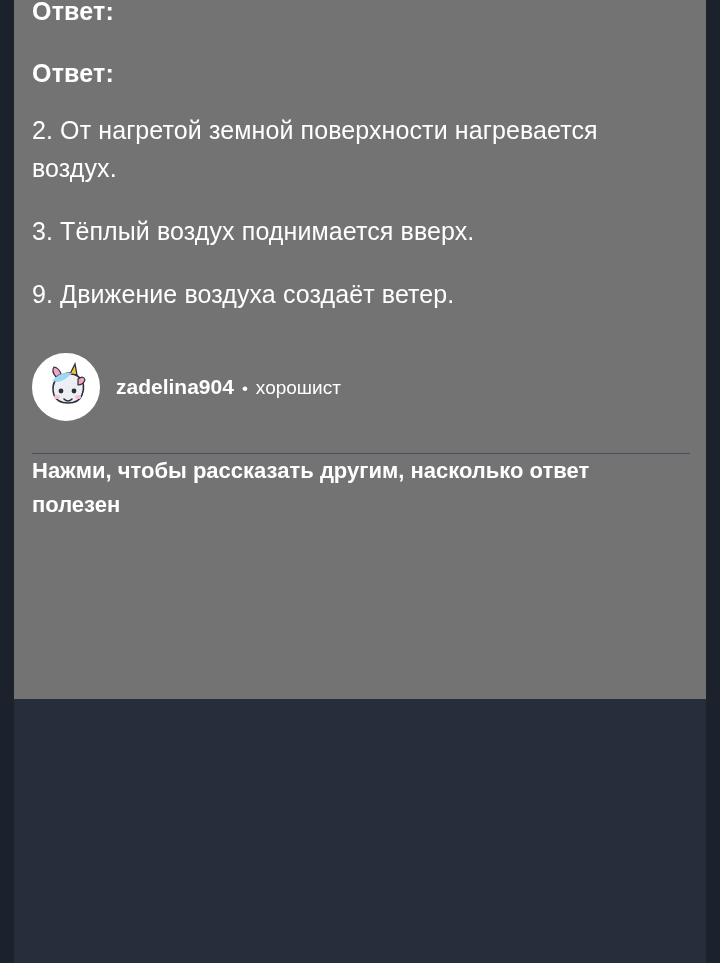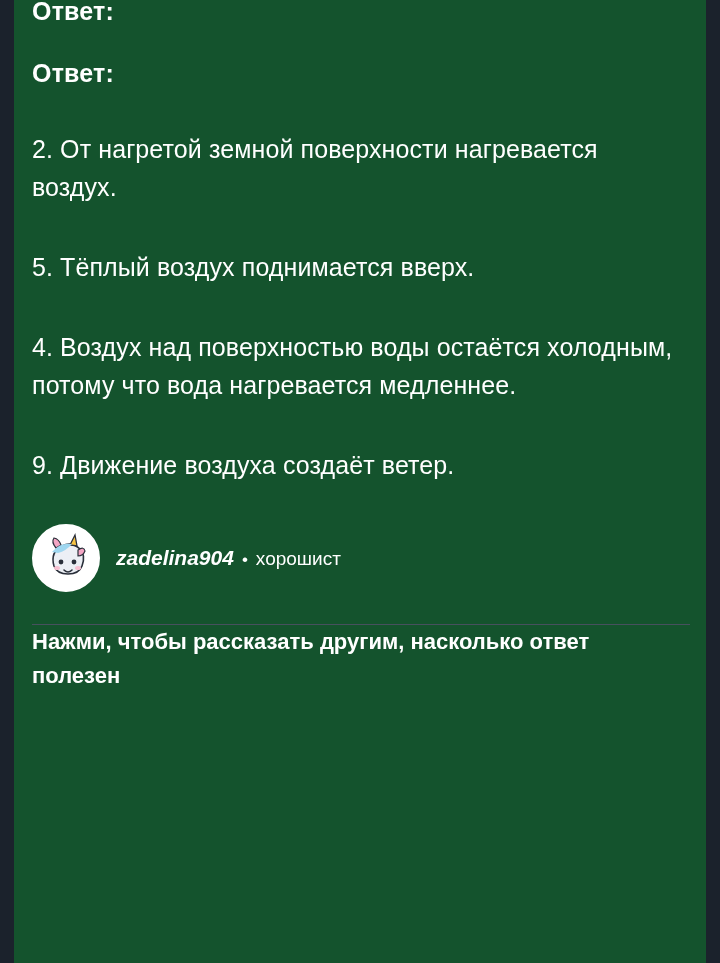--- a/index.html
+++ b/index.html
@@ -12,22 +12,22 @@
     background: #262e3b;
     font-family: "Liberation Sans", sans-serif;
     overflow: hidden;
     position: relative;
   }
   .page {
     position: absolute;
     top: 0;
     left: 0;
     width: 720px;
-    height: 963px;
-    background: #14532d;
+    height: 699px;
+    background: #737373;
     box-sizing: border-box;
   }
   .left-rail {
     position: absolute;
     left: 0;
     top: 0;
     width: 14px;
     height: 963px;
     background: #1b222c;
   }
@@ -57,21 +57,21 @@
   .heading-1 {
     margin-top: -4px;
   }
   .heading-2 {
     margin-top: 32px;
   }
   .para {
     color: #ffffff;
     font-size: 25px;
     line-height: 38px;
-    margin-top: 42px;
+    margin-top: 23px;
     letter-spacing: 0.1px;
     max-width: 650px;
   }
   .para.first {
     margin-top: 28px;
   }
   .author-row {
     display: flex;
     align-items: center;
     margin-top: 40px;
@@ -94,21 +94,20 @@
   }
   .author-meta {
     margin-left: 16px;
     font-size: 21px;
     color: #ffffff;
     display: flex;
     align-items: baseline;
   }
   .author-name {
     font-weight: bold;
-    font-style: italic;
     color: #ffffff;
     font-size: 21px;
   }
   .dot-sep {
     margin: 0 8px;
     color: #ffffff;
     font-size: 17px;
   }
   .rank {
     color: #ffffff;
@@ -138,23 +137,22 @@
 
   <div class="content">
 
     <div class="answer-heading heading-1">Ответ:</div>
 
     <div class="answer-heading heading-2">Ответ:</div>
 
 
     <p class="para">2. От нагретой земной поверхности нагревается воздух.</p>
 
-    <p class="para">5. Тёплый воздух поднимается вверх.</p>
+    <p class="para">3. Тёплый воздух поднимается вверх.</p>
 
-    <p class="para">4. Воздух над поверхностью воды остаётся холодным, потому что вода нагревается медленнее.</p>
 
 
     <p class="para">9. Движение воздуха создаёт ветер.</p>
 
     <div class="author-row">
       <div class="avatar">
         <svg width="64" height="64" viewBox="0 0 64 64" aria-hidden="true">
           <circle cx="32" cy="32" r="32" fill="#ffffff"></circle>
           <path d="M20 40 q-4 -14 8 -20 q10 -5 18 3 q6 6 2 17 q-3 8 -14 8 q-11 0 -14 -8 z" fill="#eceff5" stroke="#2a2f3a" stroke-width="1.6"></path>
           <path d="M36 19 l5 -10 l2 11 z" fill="#f6c445" stroke="#2a2f3a" stroke-width="1.3"></path>

